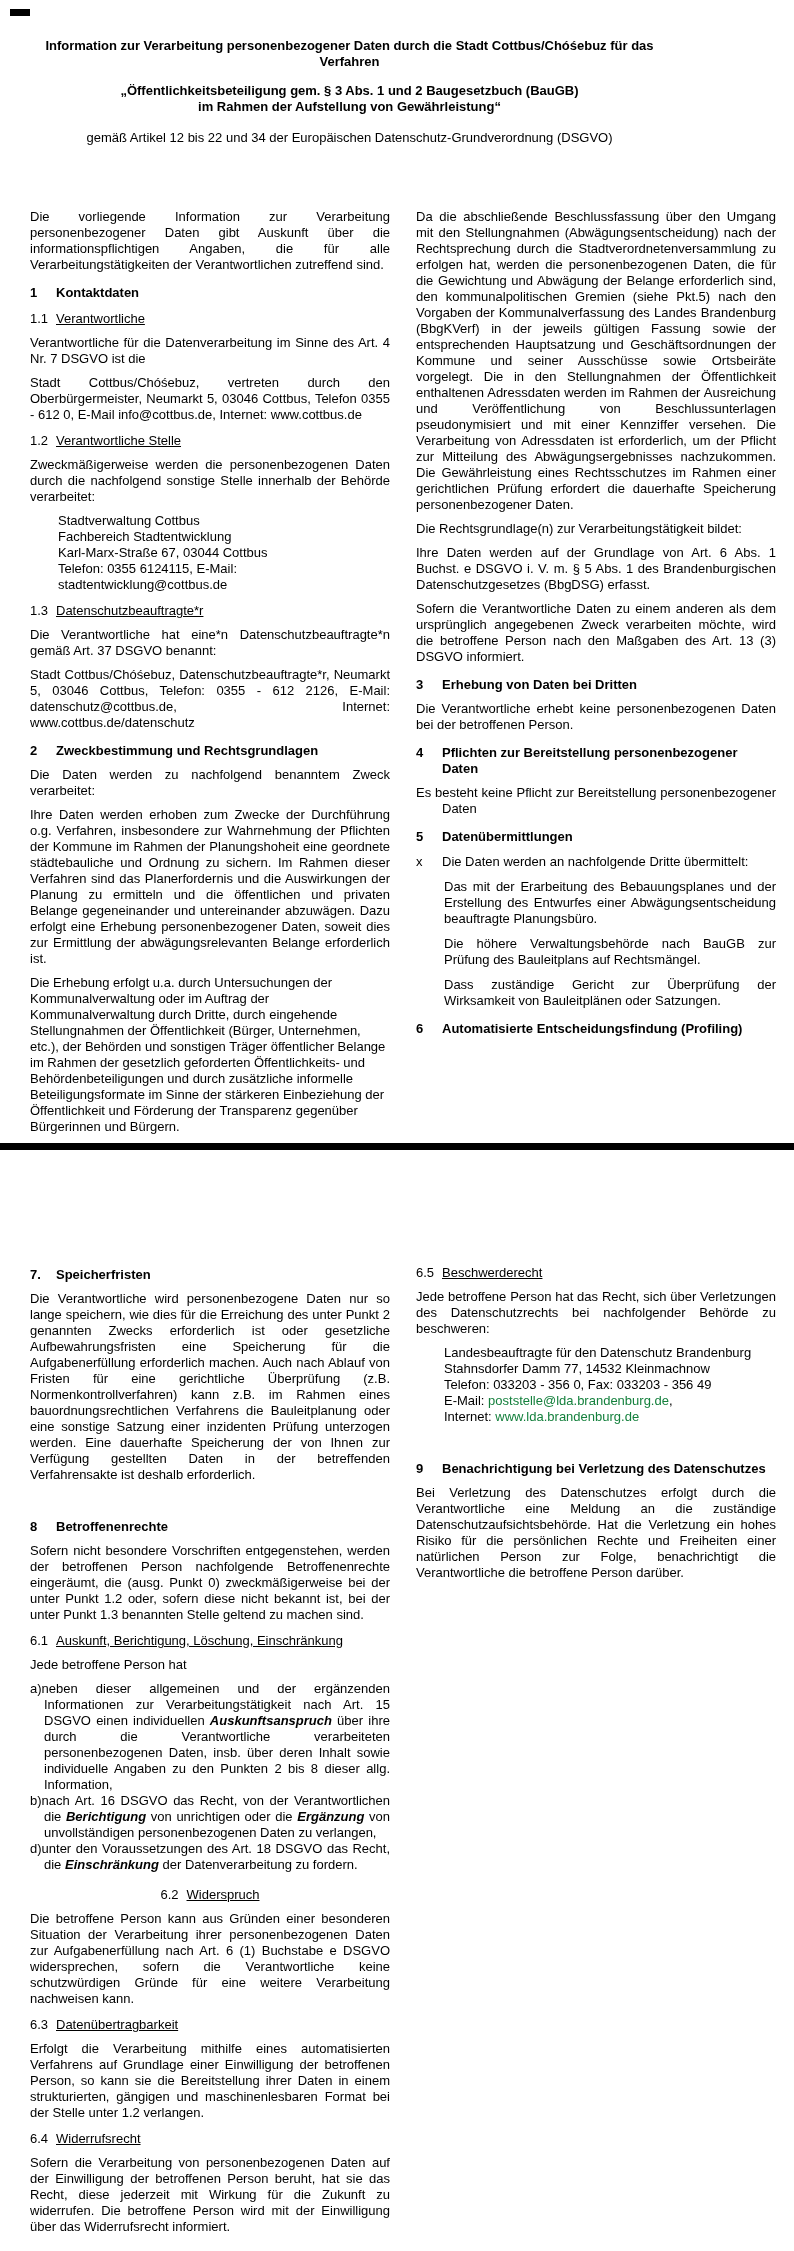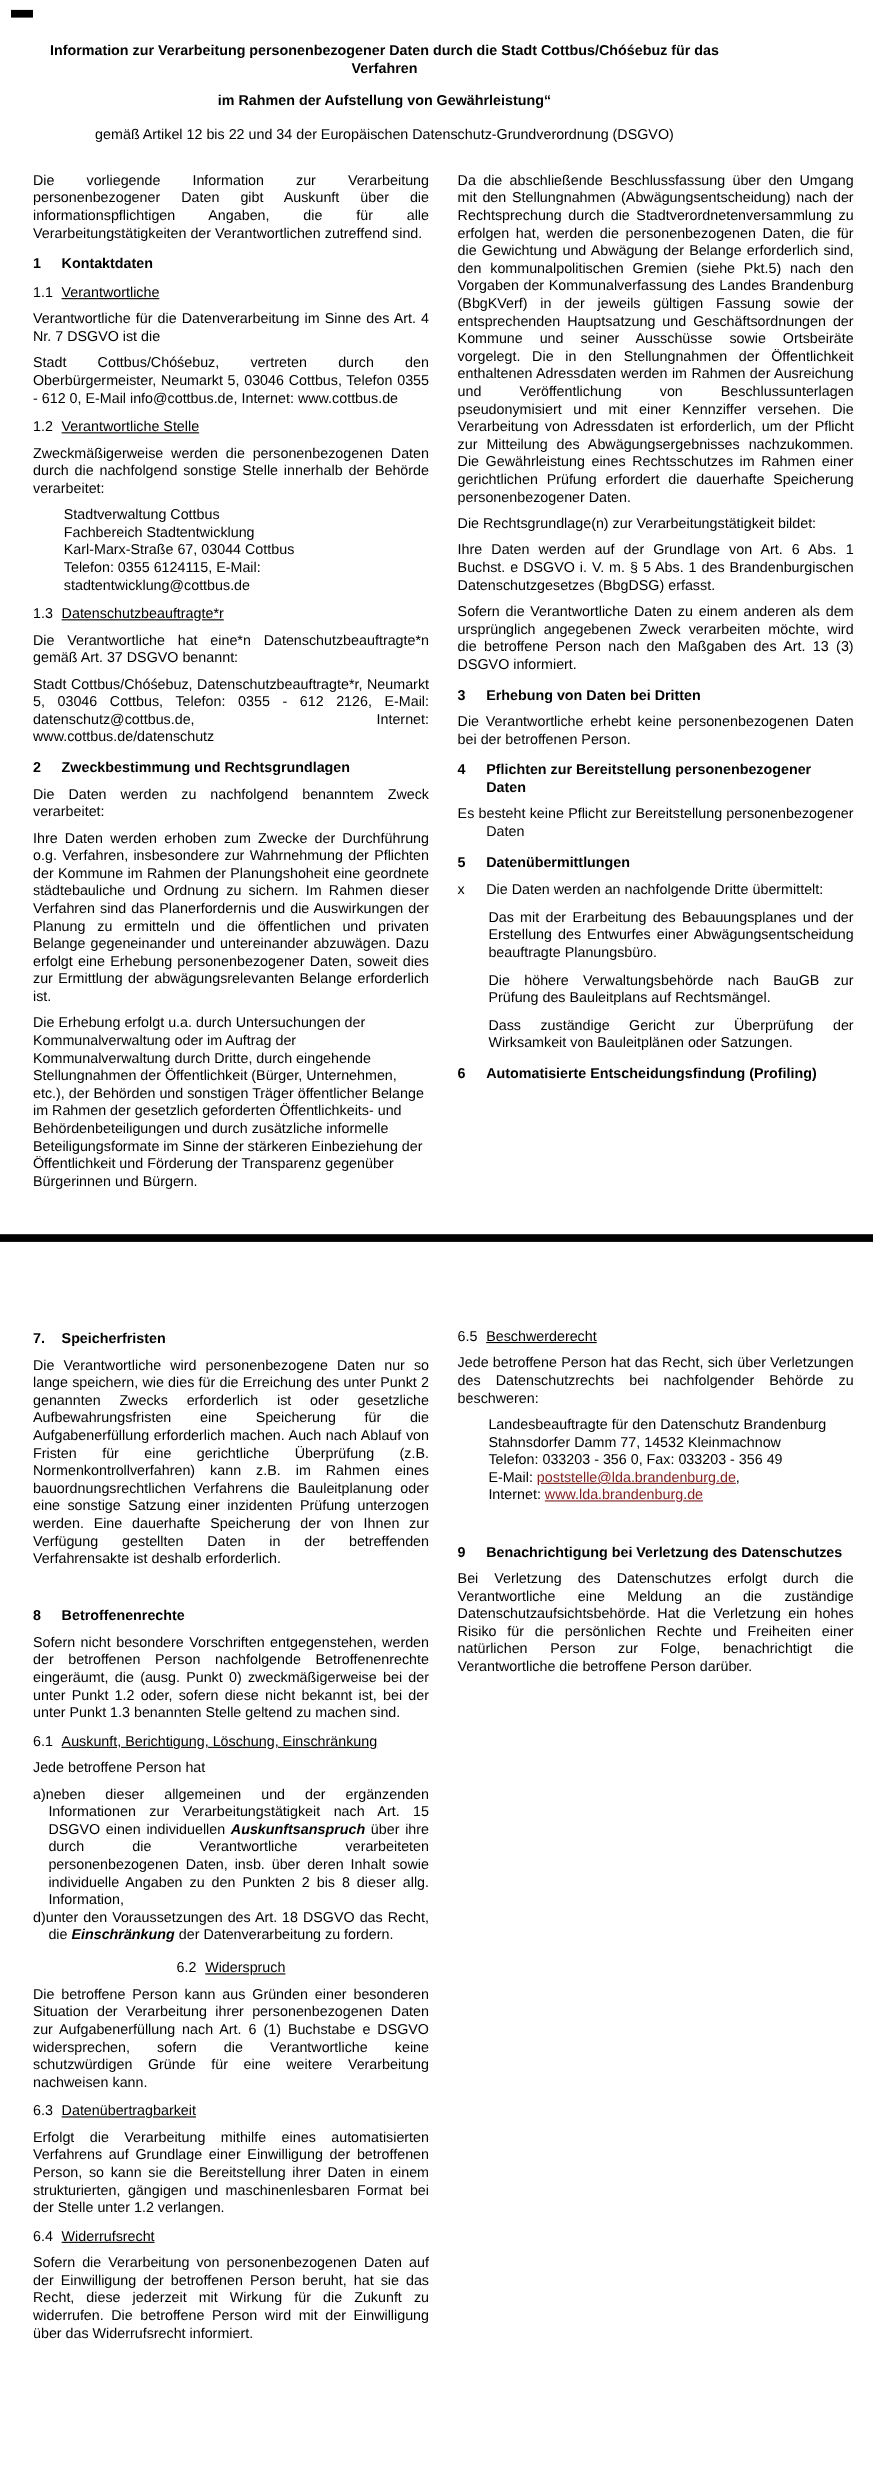--- a/index.html
+++ b/index.html
@@ -14,50 +14,51 @@
   .corner-mark{position:absolute;left:10px;top:9px;width:20px;height:7px;background:#000;}
   .page{box-sizing:border-box;padding:0 19px 0 30px;}
   .page1{min-height:1122px;}
   .page2{min-height:1115px;padding-top:68px;}
   .divider{height:7px;background:#000;width:794px;}
   .doc-header{padding-top:38px;text-align:center;margin-bottom:18px;}
   .doc-title{font-weight:bold;margin:0 0 13px;}
   .doc-subtitle{font-weight:bold;margin:0;}
   .doc-legal{margin:15px 0 0;}
   .cols{display:flex;gap:26px;}
-  .col{flex:0 0 360px;width:360px;}
+  .col{flex:0 0 360px;width:360px;margin-top:37px;}
   p.para{margin:8px 0;}
   .just{text-align:justify;}
   .h{font-weight:bold;display:flex;margin:12px 0 7px;}
   .hnum{flex:0 0 26px;}
   .sh{display:flex;margin:10px 0 6px;}
   .sh .sht{text-decoration:underline;}
   .indent{margin:8px 0 8px 28px;}
   .addr-line{display:block;}
   .hang{padding-left:26px;text-indent:-26px;}
   .xrow{display:flex;margin:9px 0;}
   .xmark{flex:0 0 26px;}
   .xtext{margin:0;}
   .sub{margin:9px 0 9px 28px;text-align:justify;}
   .li{margin:0;padding-left:14px;text-indent:-14px;text-align:justify;}
   .lead{margin:8px 0 0;}
   .em{font-weight:bold;font-style:italic;}
-  .link{color:#7f1d1d;text-decoration:underline;cursor:pointer;}
+  .link{color:#15803d;cursor:pointer;}
   .mt-lg{margin-top:36px;}
 </style>
 </head>
 <body>
 
 <div class="sheet">
   <div class="corner-mark"></div>
 
   <div class="page page1">
 
     <div class="doc-header">
       <p class="doc-title">Information zur Verarbeitung personenbezogener Daten durch die Stadt Cottbus/Chóśebuz für das Verfahren</p>
+      <p class="doc-subtitle">„Öffentlichkeitsbeteiligung gem. § 3 Abs. 1 und 2 Baugesetzbuch (BauGB)</p>
       <p class="doc-subtitle">im Rahmen der Aufstellung von Gewährleistung“</p>
       <p class="doc-legal">gemäß Artikel 12 bis 22 und 34 der Europäischen Datenschutz-Grundverordnung (DSGVO)</p>
     </div>
 
     <div class="cols">
 
       <div class="col">
         <p class="para just">Die vorliegende Information zur Verarbeitung personenbezogener Daten gibt Auskunft über die informationspflichtigen Angaben, die für alle Verarbeitungstätigkeiten der Verantwortlichen zutreffend sind.</p>
 
         <div class="h">
@@ -160,20 +161,23 @@
         <div class="sh">
           <span class="hnum">6.1</span>
           <span class="sht">Auskunft, Berichtigung, Löschung, Einschränkung</span>
         </div>
         <p class="para lead">Jede betroffene Person hat</p>
 
         <p class="li">
           <span>a)</span><span>neben dieser allgemeinen und der ergänzenden Informationen zur Verarbeitungstätigkeit nach Art. 15 DSGVO einen individuellen </span><span class="em">Auskunftsanspruch</span><span> über ihre durch die Verantwortliche verarbeiteten personenbezogenen Daten, insb. über deren Inhalt sowie individuelle Angaben zu den Punkten 2 bis 8 dieser allg. Information,</span>
         </p>
         <p class="li">
+          <span>b)</span><span>nach Art. 16 DSGVO das Recht, von der Verantwortlichen die </span><span class="em">Berichtigung</span><span> von unrichtigen oder die </span><span class="em">Ergänzung</span><span> von unvollständigen personenbezogenen Daten zu verlangen,</span>
+        </p>
+        <p class="li">
           <span>d)</span><span>unter den Voraussetzungen des Art. 18 DSGVO das Recht, die </span><span class="em">Einschränkung</span><span> der Datenverarbeitung zu fordern.</span>
         </p>
 
         <div class="sh" style="margin-top:14px;justify-content:center;">
           <span class="hnum">6.2</span>
           <span class="sht">Widerspruch</span>
         </div>
         <p class="para just">Die betroffene Person kann aus Gründen einer besonderen Situation der Verarbeitung ihrer personenbezogenen Daten zur Aufgabenerfüllung nach Art. 6 (1) Buchstabe e DSGVO widersprechen, sofern die Verantwortliche keine schutzwürdigen Gründe für eine weitere Verarbeitung nachweisen kann.</p>
 
         <div class="sh">

